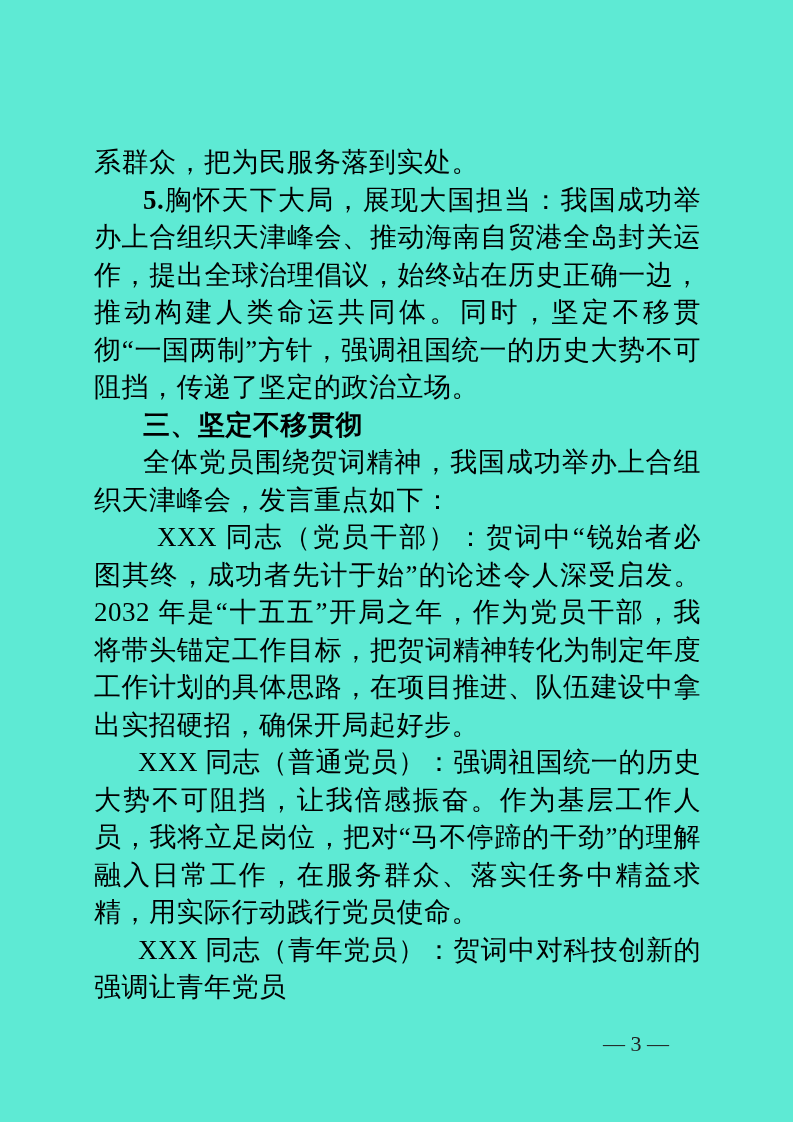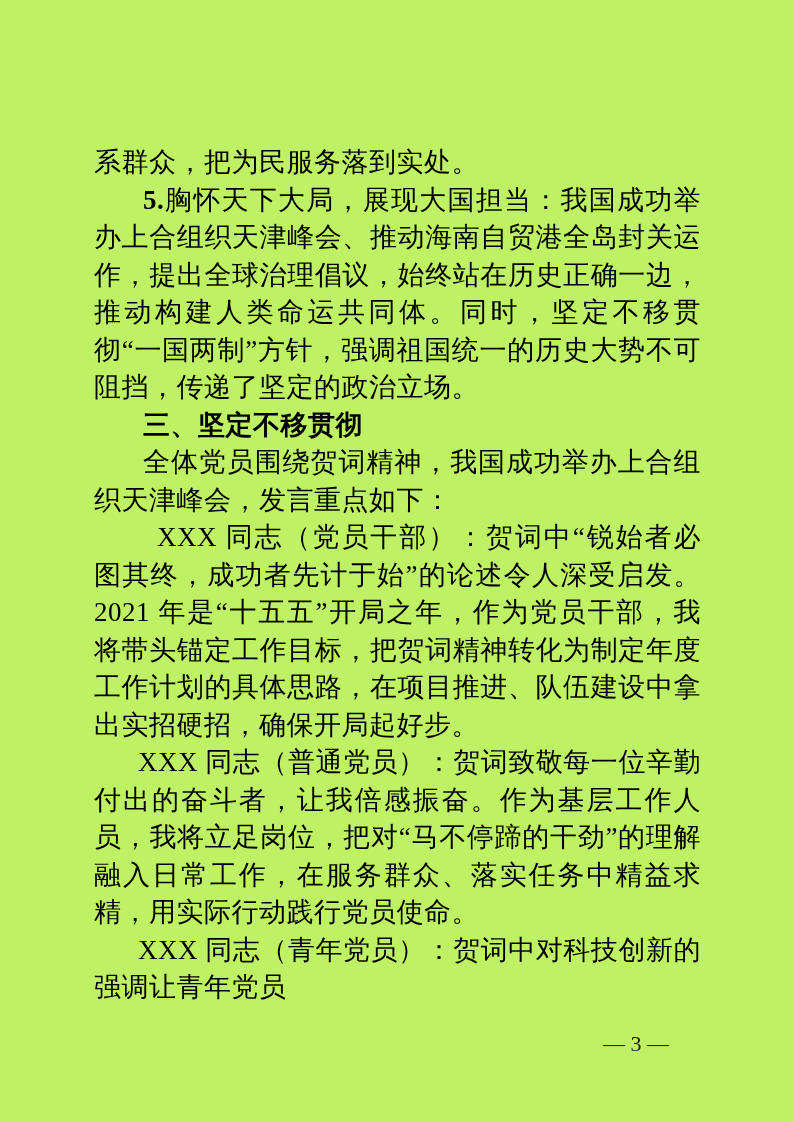--- a/index.html
+++ b/index.html
@@ -4,21 +4,21 @@
 <style>
   html, body {
     margin: 0;
     padding: 0;
     background: #ffffff;
   }
   .page {
     position: relative;
     width: 793px;
     height: 1122px;
-    background: #bef264;
+    background: #5eead4;
     overflow: hidden;
     font-family: "Liberation Serif", "DejaVu Serif", serif;
     color: #000000;
   }
   .doc-body {
     position: absolute;
     left: 94px;
     right: 92px;
     top: 144px;
     font-size: 27px;
@@ -54,18 +54,18 @@
 </style>
 </head>
 <body>
 
 <div class="page">
   <div class="doc-body">
       <p class="para p-cont">系群众，把为民服务落到实处。</p>
       <p class="para p-std"><b>5.</b>胸怀天下大局，展现大国担当：我国成功举办上合组织天津峰会、推动海南自贸港全岛封关运作，提出全球治理倡议，始终站在历史正确一边，推动构建人类命运共同体。同时，坚定不移贯彻“一国两制”方针，强调祖国统一的历史大势不可阻挡，传递了坚定的政治立场。</p>
       <p class="para p-heading">三、坚定不移贯彻</p>
       <p class="para p-std">全体党员围绕贺词精神，我国成功举办上合组织天津峰会，发言重点如下：</p>
-      <p class="para p-speech-first">XXX 同志（党员干部）：贺词中“锐始者必图其终，成功者先计于始”的论述令人深受启发。2021 年是“十五五”开局之年，作为党员干部，我将带头锚定工作目标，把贺词精神转化为制定年度工作计划的具体思路，在项目推进、队伍建设中拿出实招硬招，确保开局起好步。</p>
-      <p class="para p-speech">XXX 同志（普通党员）：贺词致敬每一位辛勤付出的奋斗者，让我倍感振奋。作为基层工作人员，我将立足岗位，把对“马不停蹄的干劲”的理解融入日常工作，在服务群众、落实任务中精益求精，用实际行动践行党员使命。</p>
+      <p class="para p-speech-first">XXX 同志（党员干部）：贺词中“锐始者必图其终，成功者先计于始”的论述令人深受启发。2032 年是“十五五”开局之年，作为党员干部，我将带头锚定工作目标，把贺词精神转化为制定年度工作计划的具体思路，在项目推进、队伍建设中拿出实招硬招，确保开局起好步。</p>
+      <p class="para p-speech">XXX 同志（普通党员）：强调祖国统一的历史大势不可阻挡，让我倍感振奋。作为基层工作人员，我将立足岗位，把对“马不停蹄的干劲”的理解融入日常工作，在服务群众、落实任务中精益求精，用实际行动践行党员使命。</p>
       <p class="para p-speech">XXX 同志（青年党员）：贺词中对科技创新的强调让青年党员</p>
     </div>
   <div class="footer">— 3 —</div>
 </div>
 
 </body></html>

